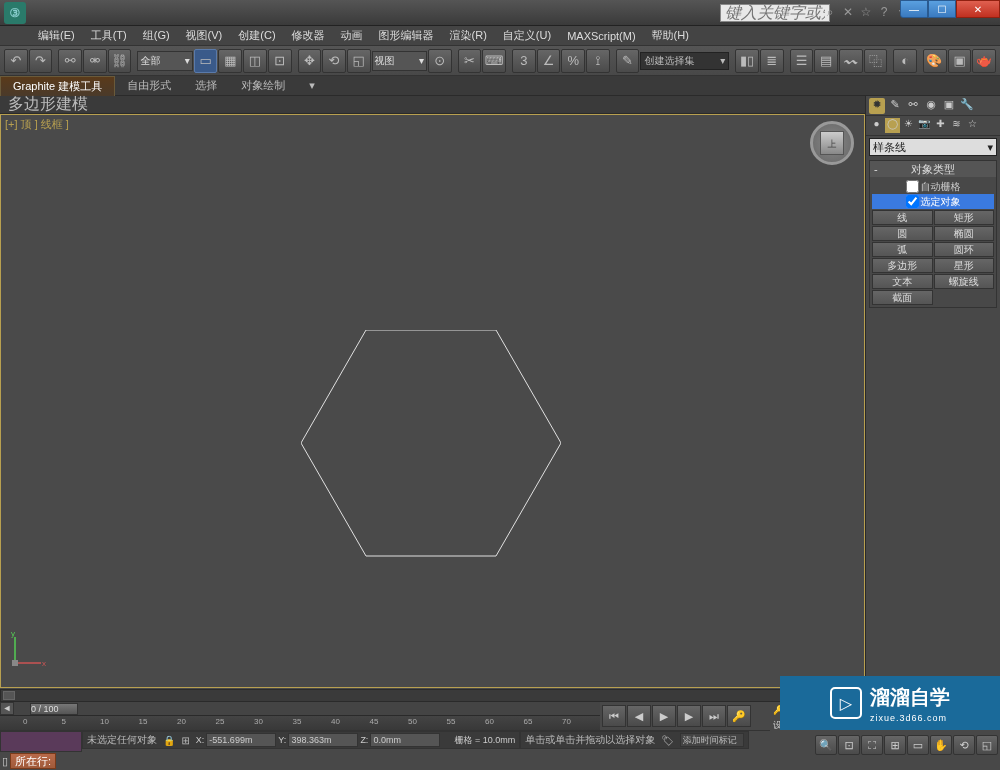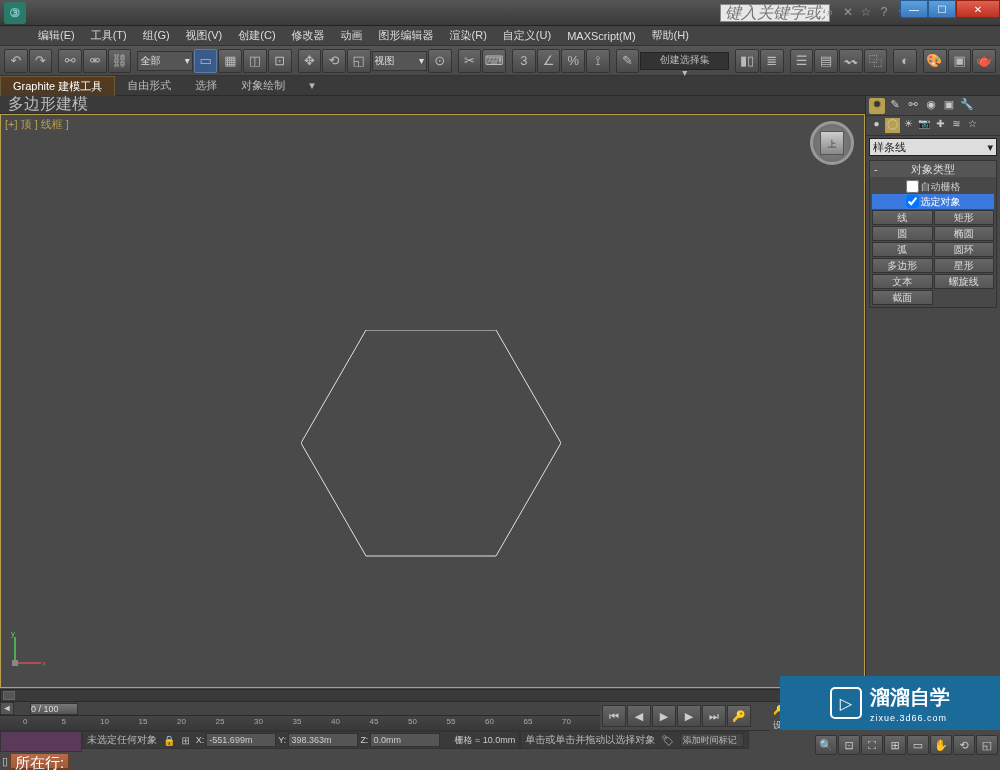--- a/index.html
+++ b/index.html
@@ -21,21 +21,21 @@
 
 .menubar { height: 20px; background: #444; display: flex; align-items: center; padding: 0 30px; gap: 0; border-bottom: 1px solid #333; }
 .menubar span { padding: 2px 8px; color: #ddd; font-size: 11px; cursor: default; }
 
 
 .toolbar { height: 30px; background: linear-gradient(#555, #484848); display: flex; align-items: center; padding: 0 4px; gap: 1px; border-bottom: 1px solid #333; }
 .tbtn { width: 24px; height: 24px; background: linear-gradient(#666, #4a4a4a); border: 1px solid #333; border-radius: 2px; display: flex; align-items: center; justify-content: center; color: #bbb; font-size: 13px; }
 .tbtn.active { background: #3a5a8a; border-color: #5a7aaa; }
 .tsep { width: 4px; }
 .tdrop { width: 56px; height: 20px; background: #555; border: 1px solid #333; color: #ddd; font-size: 10px; padding: 0 2px; display: flex; align-items: center; justify-content: space-between; }
-.tdrop-wide { width: 90px; height: 18px; background: #333; border: 1px solid #222; color: #bbb; font-size: 10px; padding: 0 3px; display: flex; align-items: center; justify-content: space-between; flex-direction: column; }
+.tdrop-wide { width: 90px; height: 18px; background: #333; border: 1px solid #222; color: #bbb; font-size: 10px; padding: 0 3px; display: flex; align-items: center; justify-content: space-between; }
 
 
 .ribbon { height: 20px; background: #3a3a3a; display: flex; align-items: center; gap: 0; border-bottom: 1px solid #2a2a2a; }
 .rtab { padding: 2px 12px; color: #bbb; font-size: 11px; }
 .rtab.active { background: linear-gradient(#5a3a1a, #4a3a2a); color: #fff; border: 1px solid #6a5a3a; border-bottom: none; }
 .ribbon-row2 { height: 18px; background: #3a3a3a; padding: 0 8px; display: flex; align-items: center; color: #bbb; font-size: 16px; border-bottom: 1px solid #2a2a2a; }
 
 
 .vparea { position: absolute; top: 114px; left: 0; right: 135px; bottom: 68px; }
 .vplabel { position: absolute; top: 2px; left: 4px; color: #b8a050; font-size: 11px; z-index: 2; }
@@ -74,21 +74,21 @@
 .tl-arrows { display: flex; }
 .tl-arrow { width: 14px; height: 13px; background: #555; border: 1px solid #333; text-align: center; font-size: 9px; line-height: 11px; color: #ccc; }
 .tl-ruler { height: 14px; background: linear-gradient(#444, #383838); position: relative; font-size: 8px; color: #aaa; }
 .tl-tick { position: absolute; top: 1px; }
 
 
 .statusbar { position: absolute; bottom: 0; left: 0; right: 0; height: 40px; background: #484848; border-top: 1px solid #333; display: flex; }
 .sb-left { width: 82px; display: flex; flex-direction: column; }
 .sb-script { flex: 1; background: #5a3a5a; border: 1px solid #333; }
 .sb-row { height: 18px; display: flex; align-items: center; gap: 2px; padding: 0 2px; }
-.sb-btn { height: 16px; padding: 0 4px; background: linear-gradient(#b86a4a, #a05a3a); border: 1px solid #7a3a1a; font-size: 15px; color: #fff; }
+.sb-btn { height: 16px; padding: 0 4px; background: linear-gradient(#b86a4a, #a05a3a); border: 1px solid #7a3a1a; font-size: 11px; color: #fff; }
 .sb-mid { flex: 1; display: flex; flex-direction: row; }
 .sb-info { height: 18px; border: 1px solid #333; background: #3a3a3a; font-size: 10px; padding: 0 4px; display: flex; align-items: center; color: #bbb; gap: 6px; position: relative; }
 .sb-coords { display: flex; gap: 2px; align-items: center; margin-left: auto; }
 .sb-coord { width: 70px; height: 14px; background: #555; border: 1px solid #333; font-size: 9px; padding: 0 2px; color: #ccc; display: flex; align-items: center; }
 .sb-coord-lbl { font-size: 9px; color: #ccc; }
 .sb-grid { font-size: 9px; color: #ccc; margin-left: 8px; }
 .sb-tag { width: 64px; height: 14px; background: #444; border: 1px solid #333; font-size: 9px; padding: 0 2px; color: #bbb; }
 .sb-right { width: 230px; display: flex; flex-direction: column; position: absolute; right: 0; bottom: 0; height: 68px; background: #484848; }
 .sb-nav { display: flex; flex-wrap: wrap; gap: 1px; padding: 2px; justify-content: flex-end; }
 .navbtn { width: 22px; height: 20px; background: linear-gradient(#666, #4a4a4a); border: 1px solid #333; border-radius: 2px; font-size: 11px; text-align: center; line-height: 18px; color: #ccc; }

